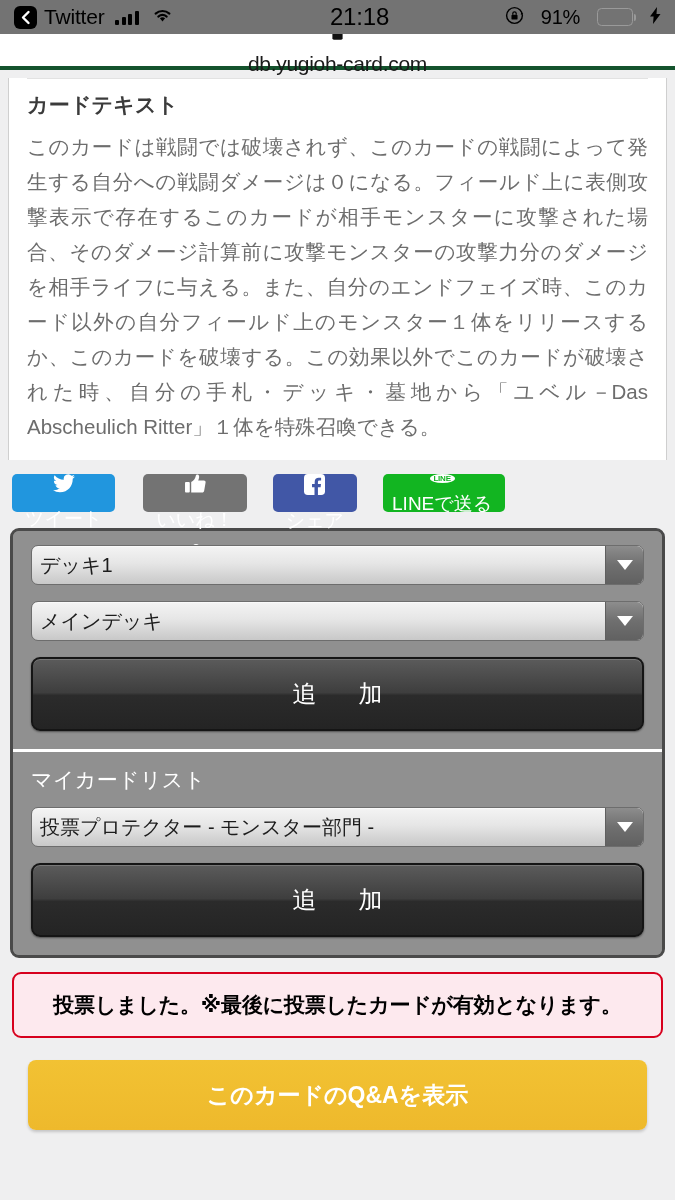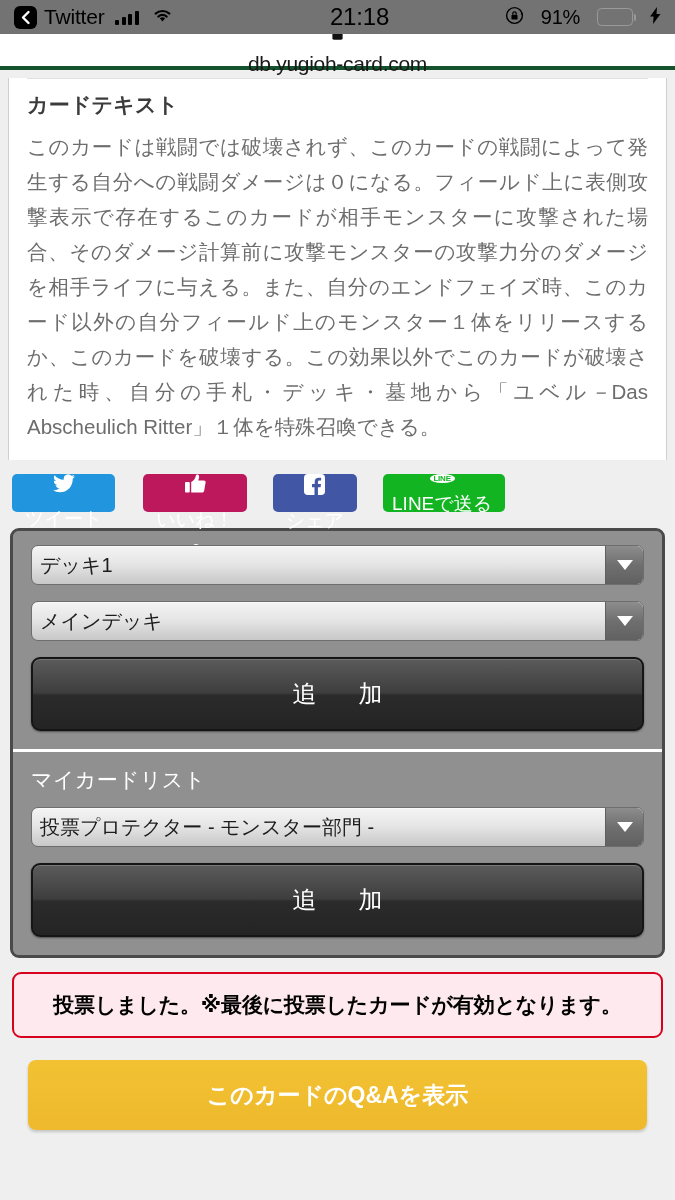--- a/index.html
+++ b/index.html
@@ -87,21 +87,21 @@
   }
   .sbtn {
     height: 38px; border-radius: 5px;
     display: flex; align-items: center;
     color: #fff; font-size: 19px; padding: 0 13px; gap: 8px;
     white-space: nowrap;
     flex-direction: column;
   }
   .sbtn .cnt { font-size: 18px; margin-left: 2px; }
   .s-tw { background: #2196de; }
-  .s-fb-like { background: #be185d; margin-left: 28px; }
+  .s-fb-like { background: #737373; margin-left: 28px; }
   .s-fb-share { background: #4157a6; margin-left: 26px; }
   .s-line { background: #12b521; margin-left: 26px; padding-left: 9px; }
   .line-badge {
     width: 25px; height: 25px; border-radius: 50%; background: #fff;
     display: flex; align-items: flex-start; justify-content: center;
     font-size: 8px; font-weight: 700; color: #12b521; letter-spacing: -0.2px;
   }
 
   
   .deck-wrap {

